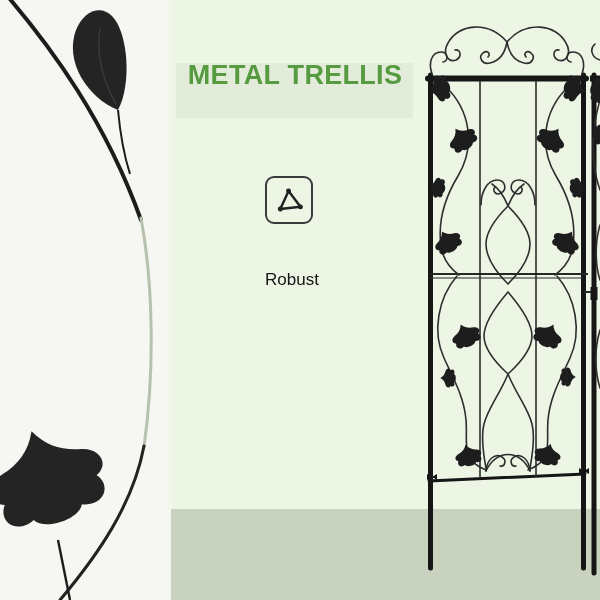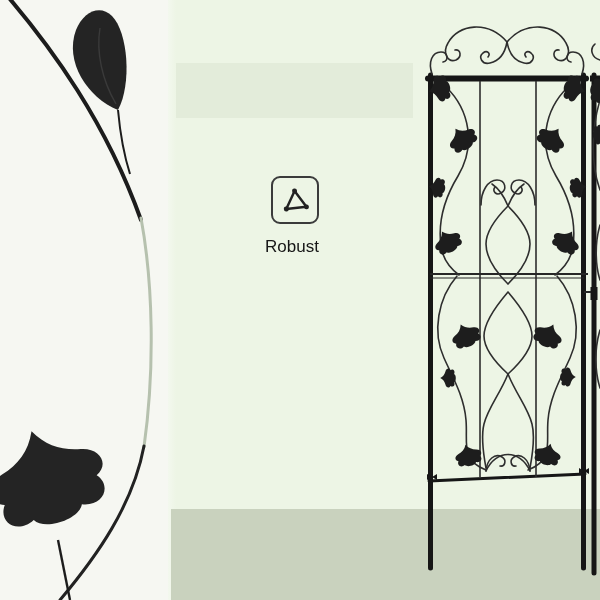--- a/index.html
+++ b/index.html
@@ -12,21 +12,21 @@
     background:linear-gradient(90deg,#f3f8ee 0px,#edf5e5 8px);}
   .ground-strip{position:absolute;left:171px;top:509px;width:429px;height:91px;background:#c9d2be;}
   .title-highlight{position:absolute;left:176px;top:63px;width:237px;height:55px;background:#e3ecda;}
   .title{
     position:absolute;left:150px;top:58px;width:290px;text-align:center;
     font-weight:bold;font-size:27px;line-height:34px;color:#579b40;letter-spacing:.3px;
   }
   .title span{display:block;}
   .features{position:absolute;left:212px;top:176px;width:160px;
     display:flex;flex-direction:column;align-items:center;}
-  .feature{display:flex;flex-direction:column;align-items:flex-end;margin-bottom:29px;}
+  .feature{display:flex;flex-direction:column;align-items:flex-start;margin-bottom:29px;gap:33px;}
   .icon-box{
     width:48px;height:48px;box-sizing:border-box;border:2.4px solid #3b3b3b;border-radius:9px;
     display:flex;align-items:center;justify-content:center;background:transparent;
   }
   .feature-label{margin-top:13px;font-size:17px;color:#161616;white-space:nowrap;}
   svg.overlay{position:absolute;left:0;top:0;width:600px;height:600px;pointer-events:none;}
 </style>
 </head>
 <body>
 
@@ -47,20 +47,21 @@
   <path d="M118,110 C120,132 123,152 130,174" fill="none" stroke="#1c1c1c" stroke-width="2"></path>
 
   <g>
     <path transform="translate(50,488) rotate(-18) scale(4.6)" d="M0,-13 C2,-9 5,-7 9,-6 C13,-5 14,-1 10.5,0.5 C13,3.5 10,7.5 5.5,5.5 C4,8.5 -4,8.5 -5.5,5.5 C-10,7.5 -13,3.5 -10.5,0.5 C-14,-1 -13,-5 -9,-6 C-5,-7 -2,-9 0,-13 Z" fill="#242424"></path>
     <path d="M58,540 C62,560 66,580 70,600" fill="none" stroke="#1c1c1c" stroke-width="2.4"></path>
   </g>
 </svg>
 
 <div class="title-highlight"></div>
 <div class="title">
+  <span>METAL TRELLIS</span>
 </div>
 
 <div class="features">
 
   <div class="feature">
     <div class="icon-box">
       <svg width="32" height="32" viewBox="0 0 30 30">
         <g transform="rotate(-6 15 15)" fill="#222" stroke="#222">
           <path d="M15.5,6.5 L25,22.5 L6,22.5 Z" fill="none" stroke-width="2.3" stroke-linejoin="round"></path>
           <circle cx="15.5" cy="6.5" r="2.3" stroke="none"></circle>

